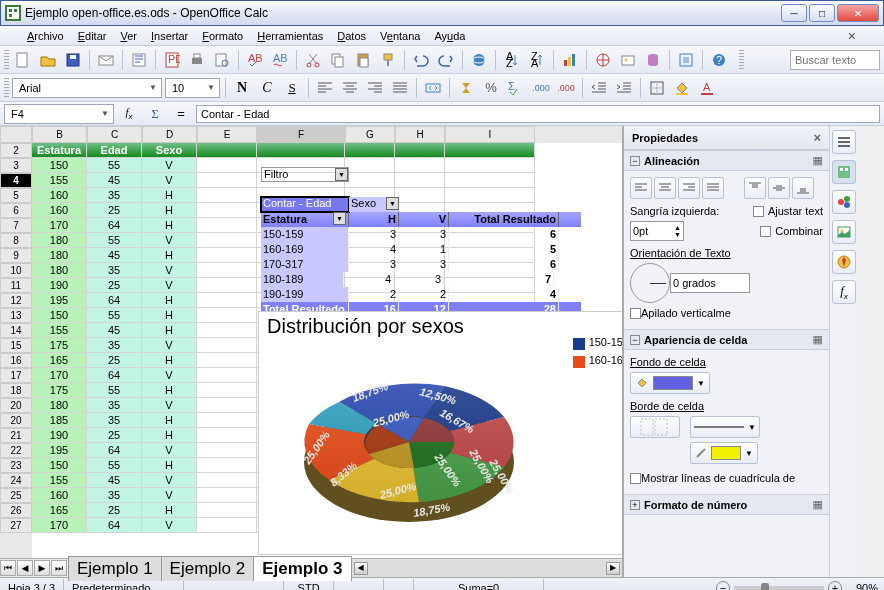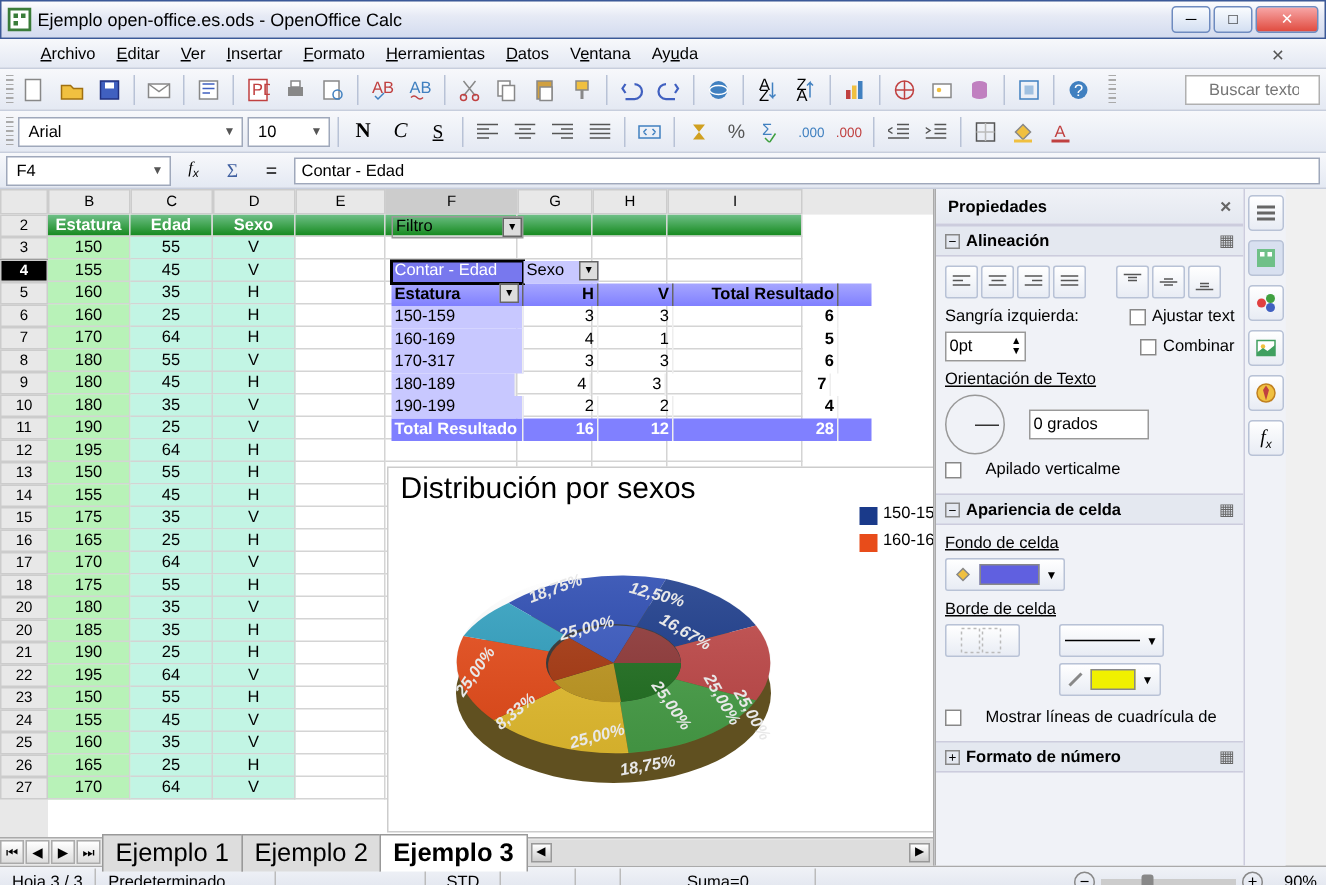--- a/index.html
+++ b/index.html
@@ -13,21 +13,21 @@
 .win-btn.max { background: linear-gradient(#fafcfe,#d3dff2); }
 .win-btn.close { background: linear-gradient(#f7a6a6,#e04b3f); color: #fff; width: 42px; }
 .menubar { height: 20px; background: linear-gradient(#f7f8fb,#e4e9f3); display: flex; align-items: center; padding: 0 20px; border-bottom: 1px solid #c7cedd; }
 .menubar span { padding: 2px 7px; cursor: default; }
 .menubar span u { text-decoration: underline; }
 .menubar .closex { margin-left: auto; font-size: 14px; color: #555; padding: 0 8px; }
 .toolbar { height: 28px; background: linear-gradient(#f7f8fb,#e4e9f3); display: flex; align-items: center; padding: 0 4px; gap: 3px; border-bottom: 1px solid #c7cedd; }
 .tb-grip { width: 5px; height: 20px; background: repeating-linear-gradient(#aaa 0 1px, transparent 1px 3px); }
 .tb-btn { width: 22px; height: 22px; display: flex; align-items: center; justify-content: center; border: 1px solid transparent; border-radius: 2px; }
 .tb-sep { width: 1px; height: 20px; background: #b8c2d6; margin: 0 2px; }
-.tb-search { margin-left: auto; display: flex; align-items: center; border: 1px solid #b0b0b0; background: #fff; height: 20px; padding: 0 15px; width: 90px; }
+.tb-search { margin-left: auto; display: flex; align-items: center; border: 1px solid #b0b0b0; background: #fff; height: 20px; padding: 0 4px; width: 90px; }
 .tb-search input { border: none; outline: none; flex: 1; font-size: 11px; color: #888; width: 60px; }
 .formatbar { height: 28px; background: linear-gradient(#f7f8fb,#e4e9f3); display: flex; align-items: center; padding: 0 4px; gap: 3px; border-bottom: 1px solid #c7cedd; }
 .combo { height: 20px; border: 1px solid #9fa8bb; background: #fff; display: flex; align-items: center; padding: 0 4px 0 6px; }
 .combo .arrow { margin-left: auto; font-size: 8px; color: #555; }
 .boldbtn { font-weight: bold; font-family: "Times New Roman"; font-size: 14px; }
 .italbtn { font-style: italic; font-family: "Times New Roman"; font-size: 14px; }
 .underbtn { text-decoration: underline; font-family: "Times New Roman"; font-size: 13px; }
 .cellref-bar { height: 24px; background: linear-gradient(#f7f8fb,#e4e9f3); display: flex; align-items: center; padding: 0 4px; gap: 4px; border-bottom: 1px solid #c7cedd; }
 .cell-input { flex: 1; height: 18px; border: 1px solid #9fa8bb; background: #fff; padding: 0 4px; }
 .workspace { display: flex; height: 451px; }
@@ -47,21 +47,21 @@
 .cC { width: 55px; text-align: center; }
 .cD { width: 55px; text-align: center; }
 .cE { width: 60px; }
 .cF { width: 88px; }
 .cG { width: 50px; }
 .cH { width: 50px; }
 .cI { width: 90px; }
 .estatura-cell { background: #b8f2b8; }
 .edad-cell { background: #c2f5e4; }
 .sexo-cell { background: #c2f5e4; }
-.pivot { position: absolute; left: 229px; top: 1px; width: 320px; font-size: 11px; }
+.pivot { position: absolute; left: 229px; top: 24px; width: 320px; font-size: 11px; }
 .pivot-h { background: linear-gradient(#a6a6ff,#8080ff); color: #000; font-weight: bold; height: 15px; display: flex; }
 .pivot-h .ph { border-right: 1px solid #666; padding: 0 2px; line-height: 15px; }
 .pivot-body .pr { height: 15px; display: flex; }
 .pivot-body .pr .pc { padding: 0 2px; line-height: 15px; border-right: 1px solid #eee; }
 .pivot-body .pr.total { background: #8080ff; color: #fff; font-weight: bold; }
 .pivot .dropdown-arrow { width: 13px; height: 13px; border: 1px solid #666; background: #ddd; display: inline-flex; align-items: center; justify-content: center; font-size: 7px; }
 .chart-overlay { position: absolute; left: 226px; top: 168px; width: 378px; height: 244px; background: #fff; border: 1px solid #ccc; }
 .chart-title { font-size: 20px; text-align: left; padding: 3px 8px; }
 .legend { position: absolute; right: 6px; top: 24px; font-size: 12px; }
 .legend-item { display: flex; align-items: flex-start; gap: 4px; margin-bottom: 4px; }
@@ -75,21 +75,21 @@
 .props { flex: 1; padding: 0; overflow: hidden; }
 .props-title { height: 24px; line-height: 24px; padding: 0 8px; font-weight: bold; background: linear-gradient(#f0f2f7,#e4e8f0); border-bottom: 1px solid #ccd; display: flex; align-items: center; }
 .props-title .x { margin-left: auto; color: #666; font-size: 13px; }
 .section-h { background: #e4e8f0; padding: 3px 6px; display: flex; align-items: center; border-top: 1px solid #ccd; border-bottom: 1px solid #ccd; }
 .section-h .box { width: 10px; height: 10px; border: 1px solid #888; text-align: center; line-height: 8px; font-size: 9px; margin-right: 4px; }
 .section-h .title-t { font-weight: bold; }
 .section-h .gear { margin-left: auto; color: #666; font-size: 11px; }
 .section-body { padding: 6px; }
 .align-btns { display: flex; gap: 2px; margin-bottom: 6px; }
 .small-btn { width: 22px; height: 22px; border: 1px solid #b8c2d6; background: linear-gradient(#fff,#e8ecf4); display: flex; align-items: center; justify-content: center; border-radius: 2px; }
-.prop-row { display: flex; align-items: center; gap: 16px; margin-bottom: 4px; font-size: 11px; }
+.prop-row { display: flex; align-items: center; gap: 0; margin-bottom: 4px; font-size: 11px; }
 .spin { width: 54px; height: 20px; border: 1px solid #999; background: #fff; display: flex; align-items: center; padding: 0 2px; }
 .chk { width: 11px; height: 11px; border: 1px solid #888; background: #fff; }
 .orient-circle { width: 40px; height: 40px; border: 1px solid #999; border-radius: 50%; position: relative; }
 .orient-circle::after { content: ""; position: absolute; left: 50%; top: 50%; width: 16px; height: 1px; background: #333; transform-origin: left center; }
 .vert-btn-col { width: 28px; background: #f0f2f7; border-left: 1px solid #ccd; padding: 4px 2px; display: flex; flex-direction: column; gap: 6px; }
 .vbtn { width: 24px; height: 24px; border: 1px solid #b8c2d6; border-radius: 3px; display: flex; align-items: center; justify-content: center; background: linear-gradient(#fff,#e8ecf4); }
 .statusbar { height: 20px; background: linear-gradient(#f0f2f7,#dee3ed); border-top: 1px solid #aaa; display: flex; align-items: center; font-size: 11px; }
 .status-cell { padding: 0 8px; border-right: 1px solid #bbb; height: 18px; line-height: 18px; }
 .zoom-slider { display: flex; align-items: center; gap: 4px; margin-left: auto; padding: 0 6px; }
 .slider-track { width: 90px; height: 4px; background: #ccc; position: relative; }

